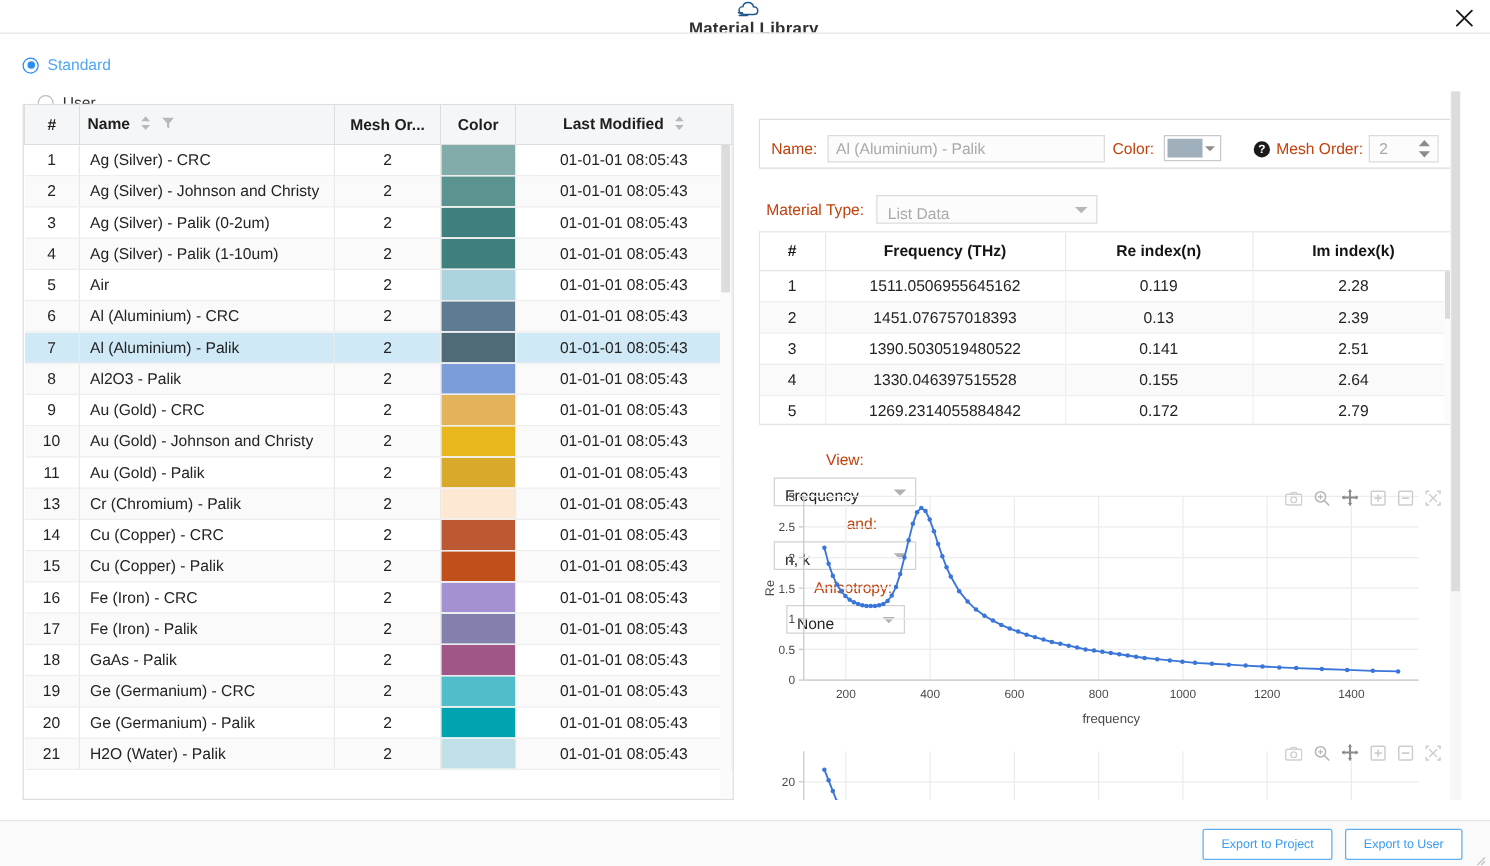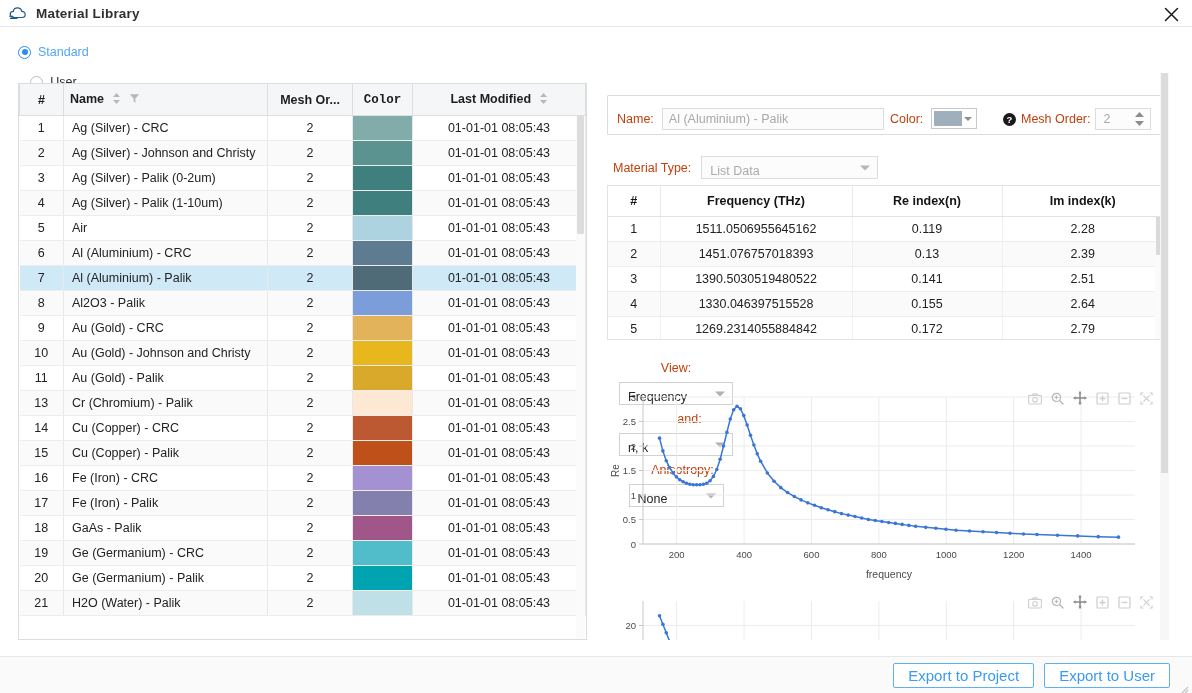--- a/index.html
+++ b/index.html
@@ -9,21 +9,21 @@
     font-family: "Liberation Sans", sans-serif;
     background:#ffffff;
     color:#202020;
     overflow:hidden;
     position:relative;
   }
   
   .titlebar {
     height:26px; background:#ffffff;
     display:flex; align-items:center;
-    padding-left:8px; position:relative;
+    padding-left:8px; position:relative;flex-direction:column;
   }
   .title-icon { width:22px; height:18px; display:flex; align-items:center; justify-content:center; }
   .title-text {
     font-size:13.5px; font-weight:bold; color:#303030;
     margin-left:6px; letter-spacing:.2px;
   }
   .close-btn {
     position:absolute; right:10px; top:3px;
     width:22px; height:22px; display:flex;
     align-items:center; justify-content:center;
@@ -69,21 +69,21 @@
   }
   table.mat td {
     height:24px; border-right:1px solid #e9e9e9; border-bottom:1px solid #ededed;
     padding:0 8px; color:#232323; white-space:nowrap; overflow:hidden;
   }
   table.mat tr:nth-child(even) td { background:#fafafa; }
   table.mat tr.sel td { background:#cfe9f7; }
   .c-idx  { width:44px;  text-align:center; }
   .c-name { width:204px; text-align:left; }
   .c-mesh { width:85px;  text-align:center; }
-  .c-col  { width:60px;  padding:0 !important;font-family:Liberation Mono, monospace; }
+  .c-col  { width:60px;  padding:0 !important; }
   .c-mod  { width:auto;  text-align:center; }
   .swatch { width:100%; height:24px; display:block; }
   .sorter { display:inline-block; vertical-align:middle; margin-left:4px; }
   .filter-ic { display:inline-block; vertical-align:middle; margin-left:5px; }
 
   
   .list-scroll {
     position:absolute; right:1px; top:33px; width:9px; height:523px;
     background:#fbfbfb;
   }
@@ -165,21 +165,21 @@
 
   
   .footer {
     position:absolute; left:0; bottom:0; width:1192px; height:37px;
     background:#fafafa; border-top:1px solid #e7e7e7;
     display:flex; align-items:center; justify-content:flex-end; gap:10px;
     padding-right:22px;
   }
   .btn {
     border:1px solid #5fb0f0; background:#ffffff; color:#3a9bef;
-    font-size:15px; height:25px; padding:0 14px; border-radius:2px;
+    font-size:10px; height:25px; padding:0 14px; border-radius:2px;
     cursor:pointer; font-family:"Liberation Sans", sans-serif;text-align:right;
   }
   .resize-grip { position:absolute; right:3px; bottom:3px; width:10px; height:10px; }
 </style>
 </head>
 <body>
 
 <div class="titlebar">
   <span class="title-icon">
     <svg width="20" height="15" viewBox="0 0 20 15">

